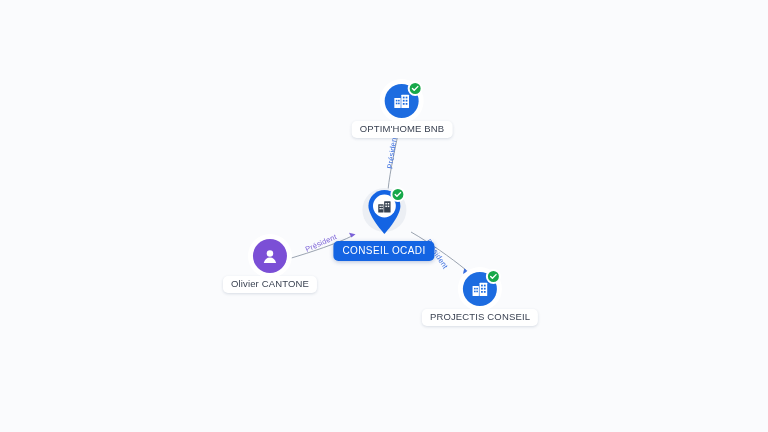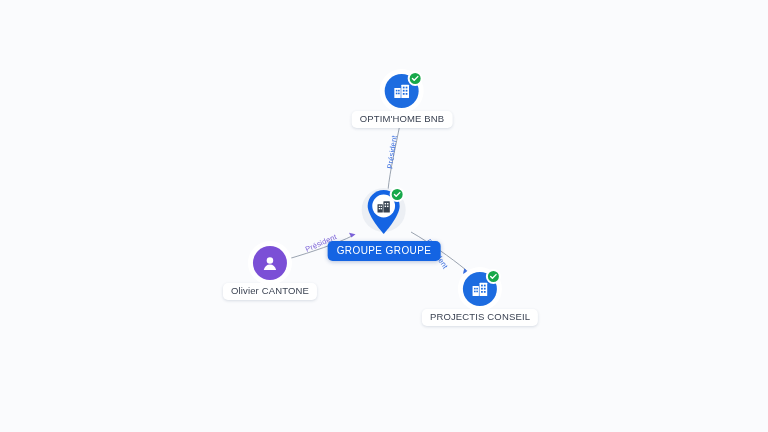--- a/index.html
+++ b/index.html
@@ -141,23 +141,23 @@
   .node-label.selected {
     background: #1464e3;
     color: #ffffff;
     font-size: 10px;
     letter-spacing: 0.4px;
     padding: 4px 9px 5px;
     box-shadow: 0 1px 4px rgba(20,60,140,0.30);
   }
 
   
-  #node-optim-home-bnb { left: 402px; top: 74px; }
+  #node-optim-home-bnb { left: 402px; top: 84px; }
   #node-groupe-ocadi   { left: 384px; top: 186px; z-index: 6; }
-  #node-olivier-cantone{ left: 270px; top: 246px; }
+  #node-olivier-cantone{ left: 270px; top: 239px; }
   #node-projectis-conseil { left: 480px; top: 272px; text-align: right; }
 </style>
 </head>
 <body>
 
 <div id="graph-canvas">
 
   <svg class="edges-layer" viewBox="0 0 768 432" width="768" height="432">
 
     <path d="M 388 190 C 390 170 396 145 400 124" fill="none" stroke="#9aa3b0" stroke-width="1"></path>
@@ -223,21 +223,21 @@
             <rect x="16.8" y="10.6" width="2.1" height="2.1" fill="#ffffff"></rect>
           </g>
         </svg>
         <div class="verified-badge">
           <svg width="9" height="9" viewBox="0 0 12 12">
             <path d="M2.4 6.1 L4.7 8.4 L9.5 3.5" fill="none" stroke="#ffffff" stroke-width="1.9" stroke-linecap="round" stroke-linejoin="round"></path>
           </svg>
         </div>
       </div>
     </div>
-    <div class="node-label selected">GROUPE GROUPE</div>
+    <div class="node-label selected">CONSEIL OCADI</div>
   </div>
 
   <div class="node" id="node-olivier-cantone">
     <div class="node-glyph-wrap">
       <div class="circle-node person">
         <svg width="20" height="20" viewBox="0 0 24 24">
           <circle cx="12" cy="9" r="3.9" fill="#ffffff"></circle>
           <path d="M4.6 20.4 C5.4 15.9 8.4 13.7 12 13.7 C15.6 13.7 18.6 15.9 19.4 20.4 Z" fill="#ffffff"></path>
         </svg>
       </div>

